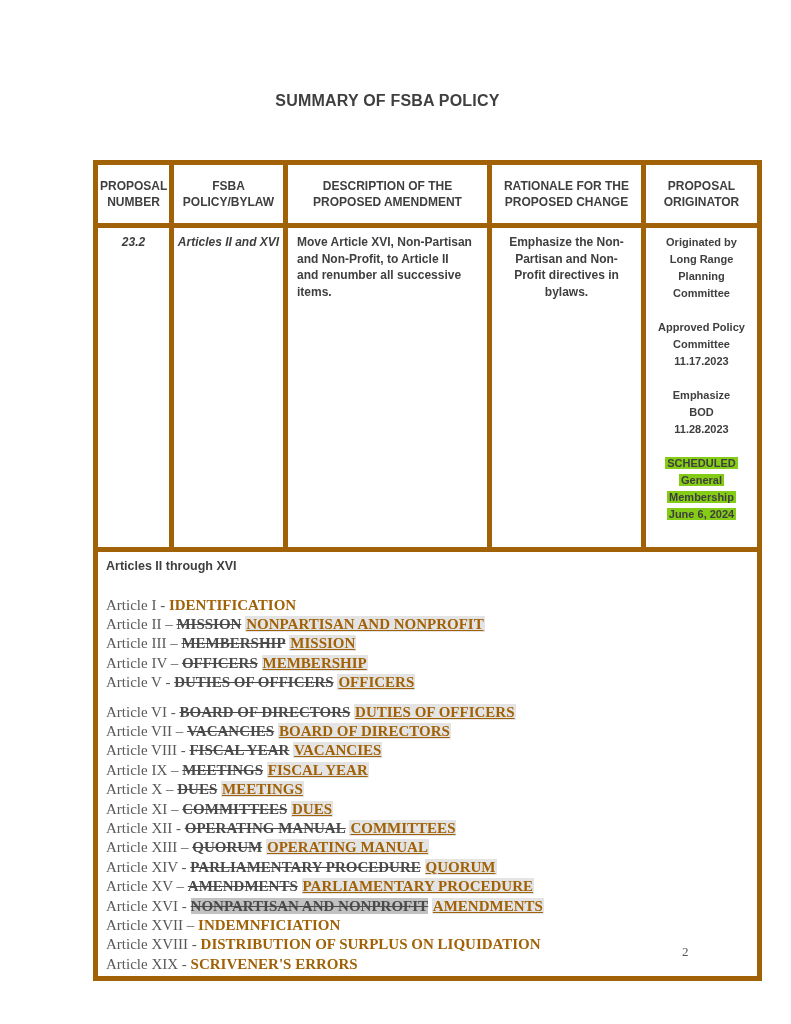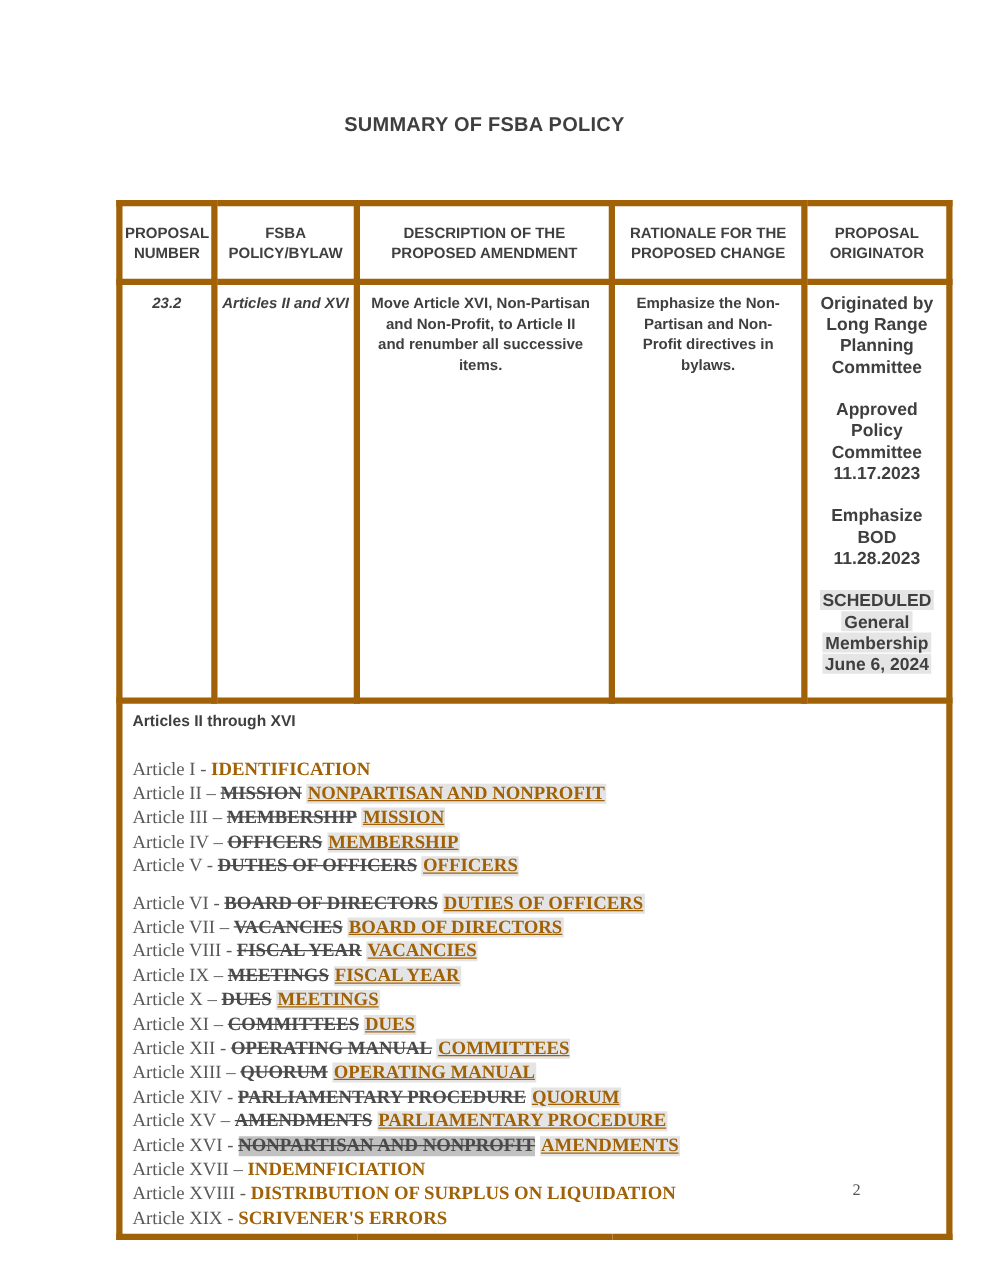--- a/index.html
+++ b/index.html
@@ -20,26 +20,26 @@
   .doc-table th,.doc-table td{
     border:5px solid #a16207;vertical-align:top;
     font-size:12px;line-height:16.5px;
   }
   .doc-table th{
     height:50px;vertical-align:middle;text-align:center;
     font-weight:bold;padding:4px 2px;color:#3f3f3f;
   }
   tr.data-row td{height:312px;padding-top:6px;font-weight:bold;}
   td.cell-center{text-align:center;font-style:italic;}
-  td.cell-desc{text-align:center;padding-left:9px;padding-right:15px;}
+  td.cell-desc{text-align:left;padding-left:9px;padding-right:15px;}
   td.cell-rationale{text-align:center;padding-left:13px;padding-right:13px;}
-  td.cell-originator{text-align:center;padding-left:4px;padding-right:4px;font-size:14px;}
+  td.cell-originator{text-align:center;padding-left:4px;padding-right:4px;font-size:11px;}
   .ob-block{margin-bottom:17px;}
   .ob-line{line-height:17px;}
-  .ob-block.hl .ob-line span{background:#e5e5e5;padding:0 2px;}
+  .ob-block.hl .ob-line span{background:#84cc16;padding:0 2px;}
   td.cell-articles{height:418px;padding:6px 10px 0 8px;}
   .articles-heading{font-weight:bold;font-size:12.5px;color:#3f3f3f;}
   .articles-list{
     margin-top:21px;font-family:"Liberation Serif",serif;
     font-size:15px;line-height:19.4px;color:#595959;
   }
   .article-line{white-space:nowrap;}
   .article-line.gap-before{margin-top:10px;}
   .art-label,.art-dash{color:#595959;}
   .art-old{font-weight:bold;color:#4a4a4a;text-decoration:line-through;}

